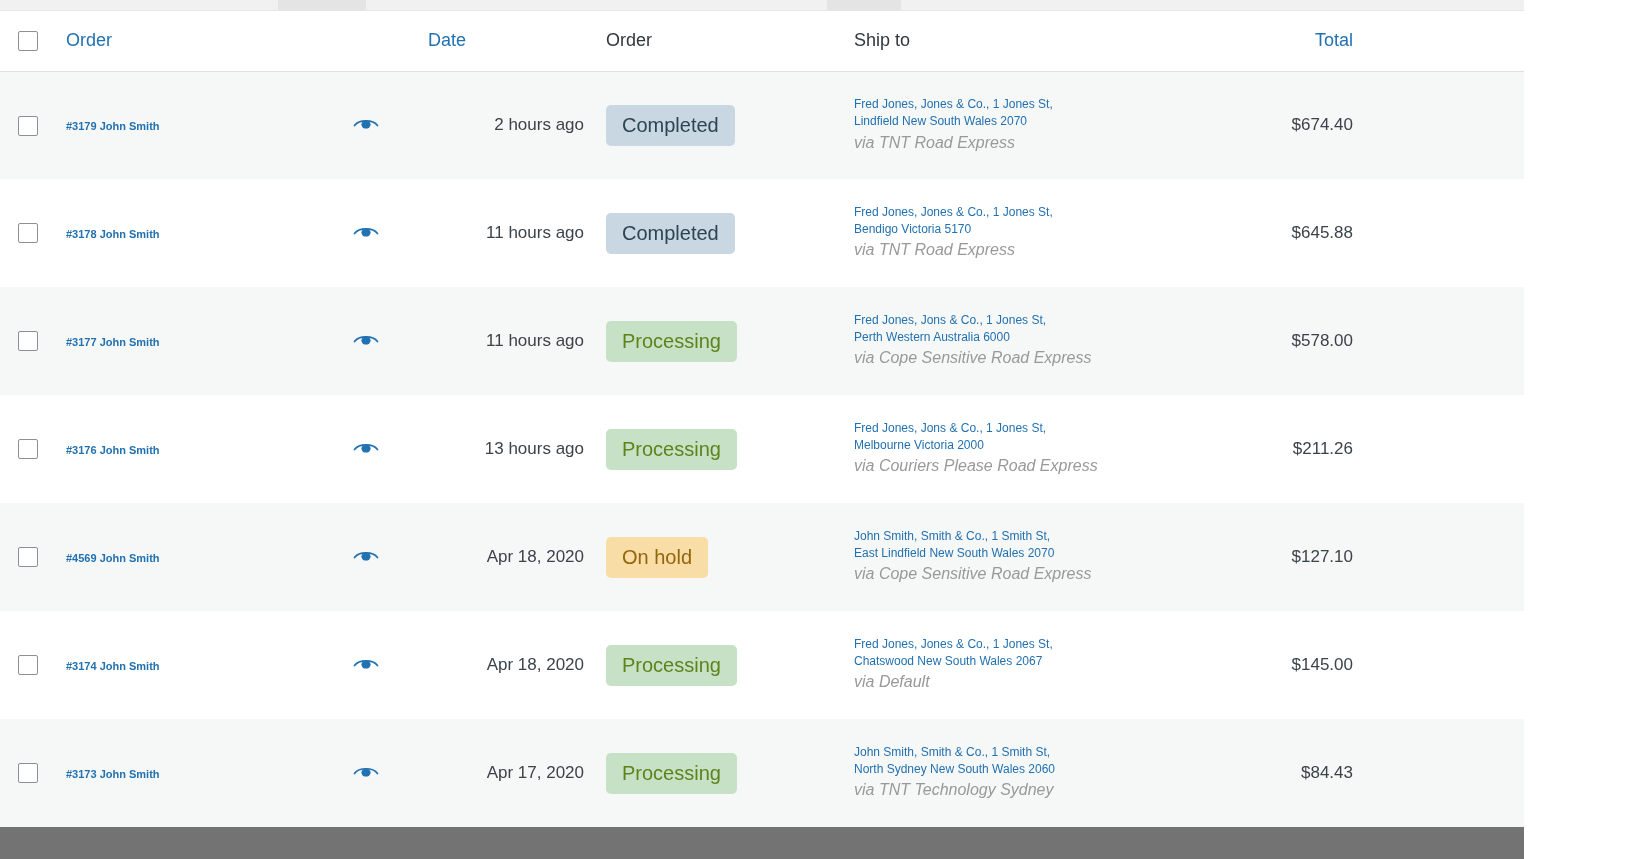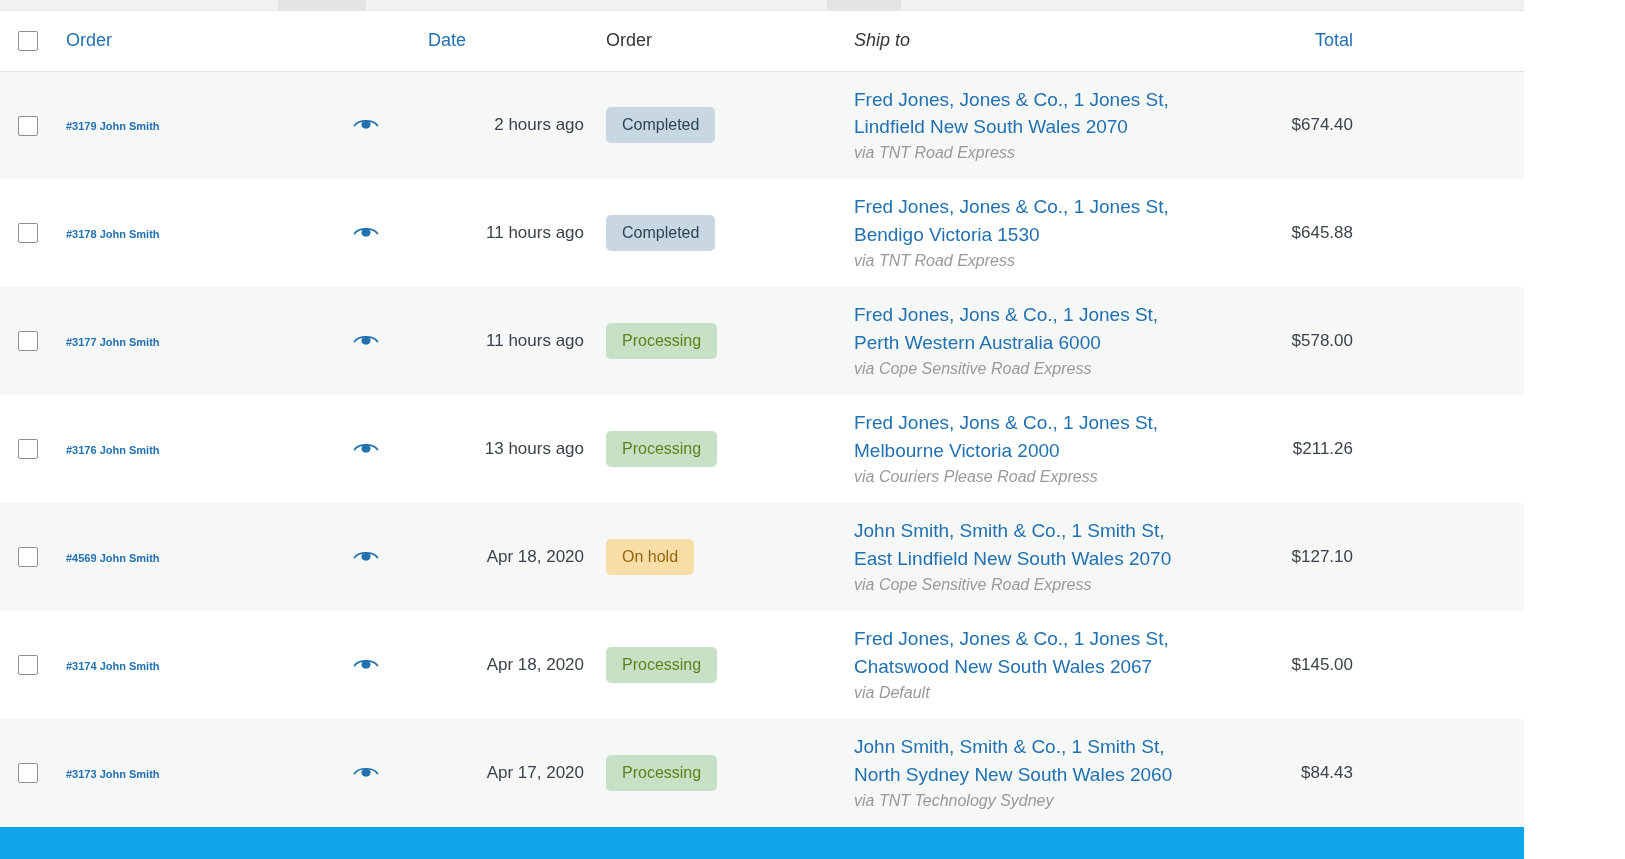--- a/index.html
+++ b/index.html
@@ -4,21 +4,21 @@
 <style>
   * { box-sizing: border-box; }
   html, body {
     margin: 0; padding: 0;
     width: 1625px; height: 859px;
     background: #ffffff;
     font-family: "Liberation Sans", "DejaVu Sans", sans-serif;
     -webkit-font-smoothing: antialiased;
   }
 
-  #app { position: relative; width: 1524px; height: 859px; overflow: hidden; background: #0ea5e9; }
+  #app { position: relative; width: 1524px; height: 859px; overflow: hidden; background: #737373; }
 
   
   .top-strip {
     position: relative;
     height: 11px;
     background: #f1f1f1;
     border-bottom: 1px solid #e6e6e6;
   }
   .top-strip .ghost {
     position: absolute;
@@ -57,21 +57,21 @@
     border-bottom: 1px solid #e1e1e1;
     color: #32373c;
     white-space: nowrap;
   }
   thead th.sortable { color: #2271b1; cursor: pointer; }
   thead th.th-status { padding-left: 10px; }
   thead th.th-total  { text-align: right; padding-right: 28px; }
   thead th.th-actions{ text-align: right; padding-right: 24px; }
   thead th.th-cb     { padding-left: 18px; padding-right: 0; }
   thead th.th-order  { padding-left: 10px; }
-  thead th.th-ship   { padding-left: 8px; font-style: italic; }
+  thead th.th-ship   { padding-left: 8px; }
 
   tbody tr { background: #ffffff; }
   tbody tr.alt { background: #f6f7f7; }
   tbody td {
     padding: 0 12px;
     vertical-align: middle;
     font-size: 17px;
     color: #3c434a;
     border: 0;
     height: 108px;
@@ -107,32 +107,32 @@
   }
 
   
   .eye-icon { display: inline-block; line-height: 0; cursor: pointer; }
 
   
   .status {
     display: inline-block;
     padding: 9px 16px;
     border-radius: 5px;
-    font-size: 16px;
+    font-size: 20px;
     line-height: 1.15;
     white-space: nowrap;
   }
   .status.completed  { background: #c8d7e1; color: #2e4453; }
   .status.processing { background: #c6e1c6; color: #5b841b; }
   .status.onhold     { background: #f8dda7; color: #94660c; }
 
   
   .ship-addr {
     color: #2271b1;
-    font-size: 19px;
+    font-size: 12px;
     line-height: 1.45;
     cursor: pointer;
     display: block;
   }
   .ship-via {
     display: block;
     color: #999;
     font-style: italic;
     font-size: 16px;
     line-height: 1.5;
@@ -230,21 +230,21 @@
           <td class="cell-cb"><span class="cb"></span></td>
           <td class="cell-order"><a class="order-link">#3178 John Smith</a></td>
           <td class="cell-eye"><span class="eye-icon"><svg width="26" height="16" viewBox="0 0 26 16">
                 <path d="M1.5 10.5 C6 4.2 20 4.2 24.5 10.5" fill="none" stroke="#2271b1" stroke-width="1.7" stroke-linecap="round"></path>
                 <ellipse cx="13" cy="9.6" rx="4.6" ry="4.0" fill="#2271b1"></ellipse>
               </svg></span></td>
           <td class="cell-date">11 hours ago</td>
           <td class="cell-status"><span class="status completed">Completed</span></td>
           <td class="cell-ship">
             <a class="ship-addr">Fred Jones, Jones &amp; Co., 1 Jones St,</a>
-            <a class="ship-addr">Bendigo Victoria 1530</a>
+            <a class="ship-addr">Bendigo Victoria 5170</a>
             <span class="ship-via">via TNT Road Express</span>
           </td>
           <td class="cell-total">$645.88</td>
           <td class="cell-actions"><span class="actions-wrap">
               <button class="act-btn">
                 <svg width="20" height="16" viewBox="0 0 20 16">
                   <rect x="0.5" y="2" width="11" height="8.5" rx="0.8" fill="#50575e"></rect>
                   <path d="M11.5 5.2 h3.4 l2.6 2.7 v2.6 h-6 z" fill="#50575e"></path>
                   <circle cx="4" cy="12.2" r="2.1" fill="#50575e"></circle>
                   <circle cx="4" cy="12.2" r="0.85" fill="#f6f7f7"></circle>

